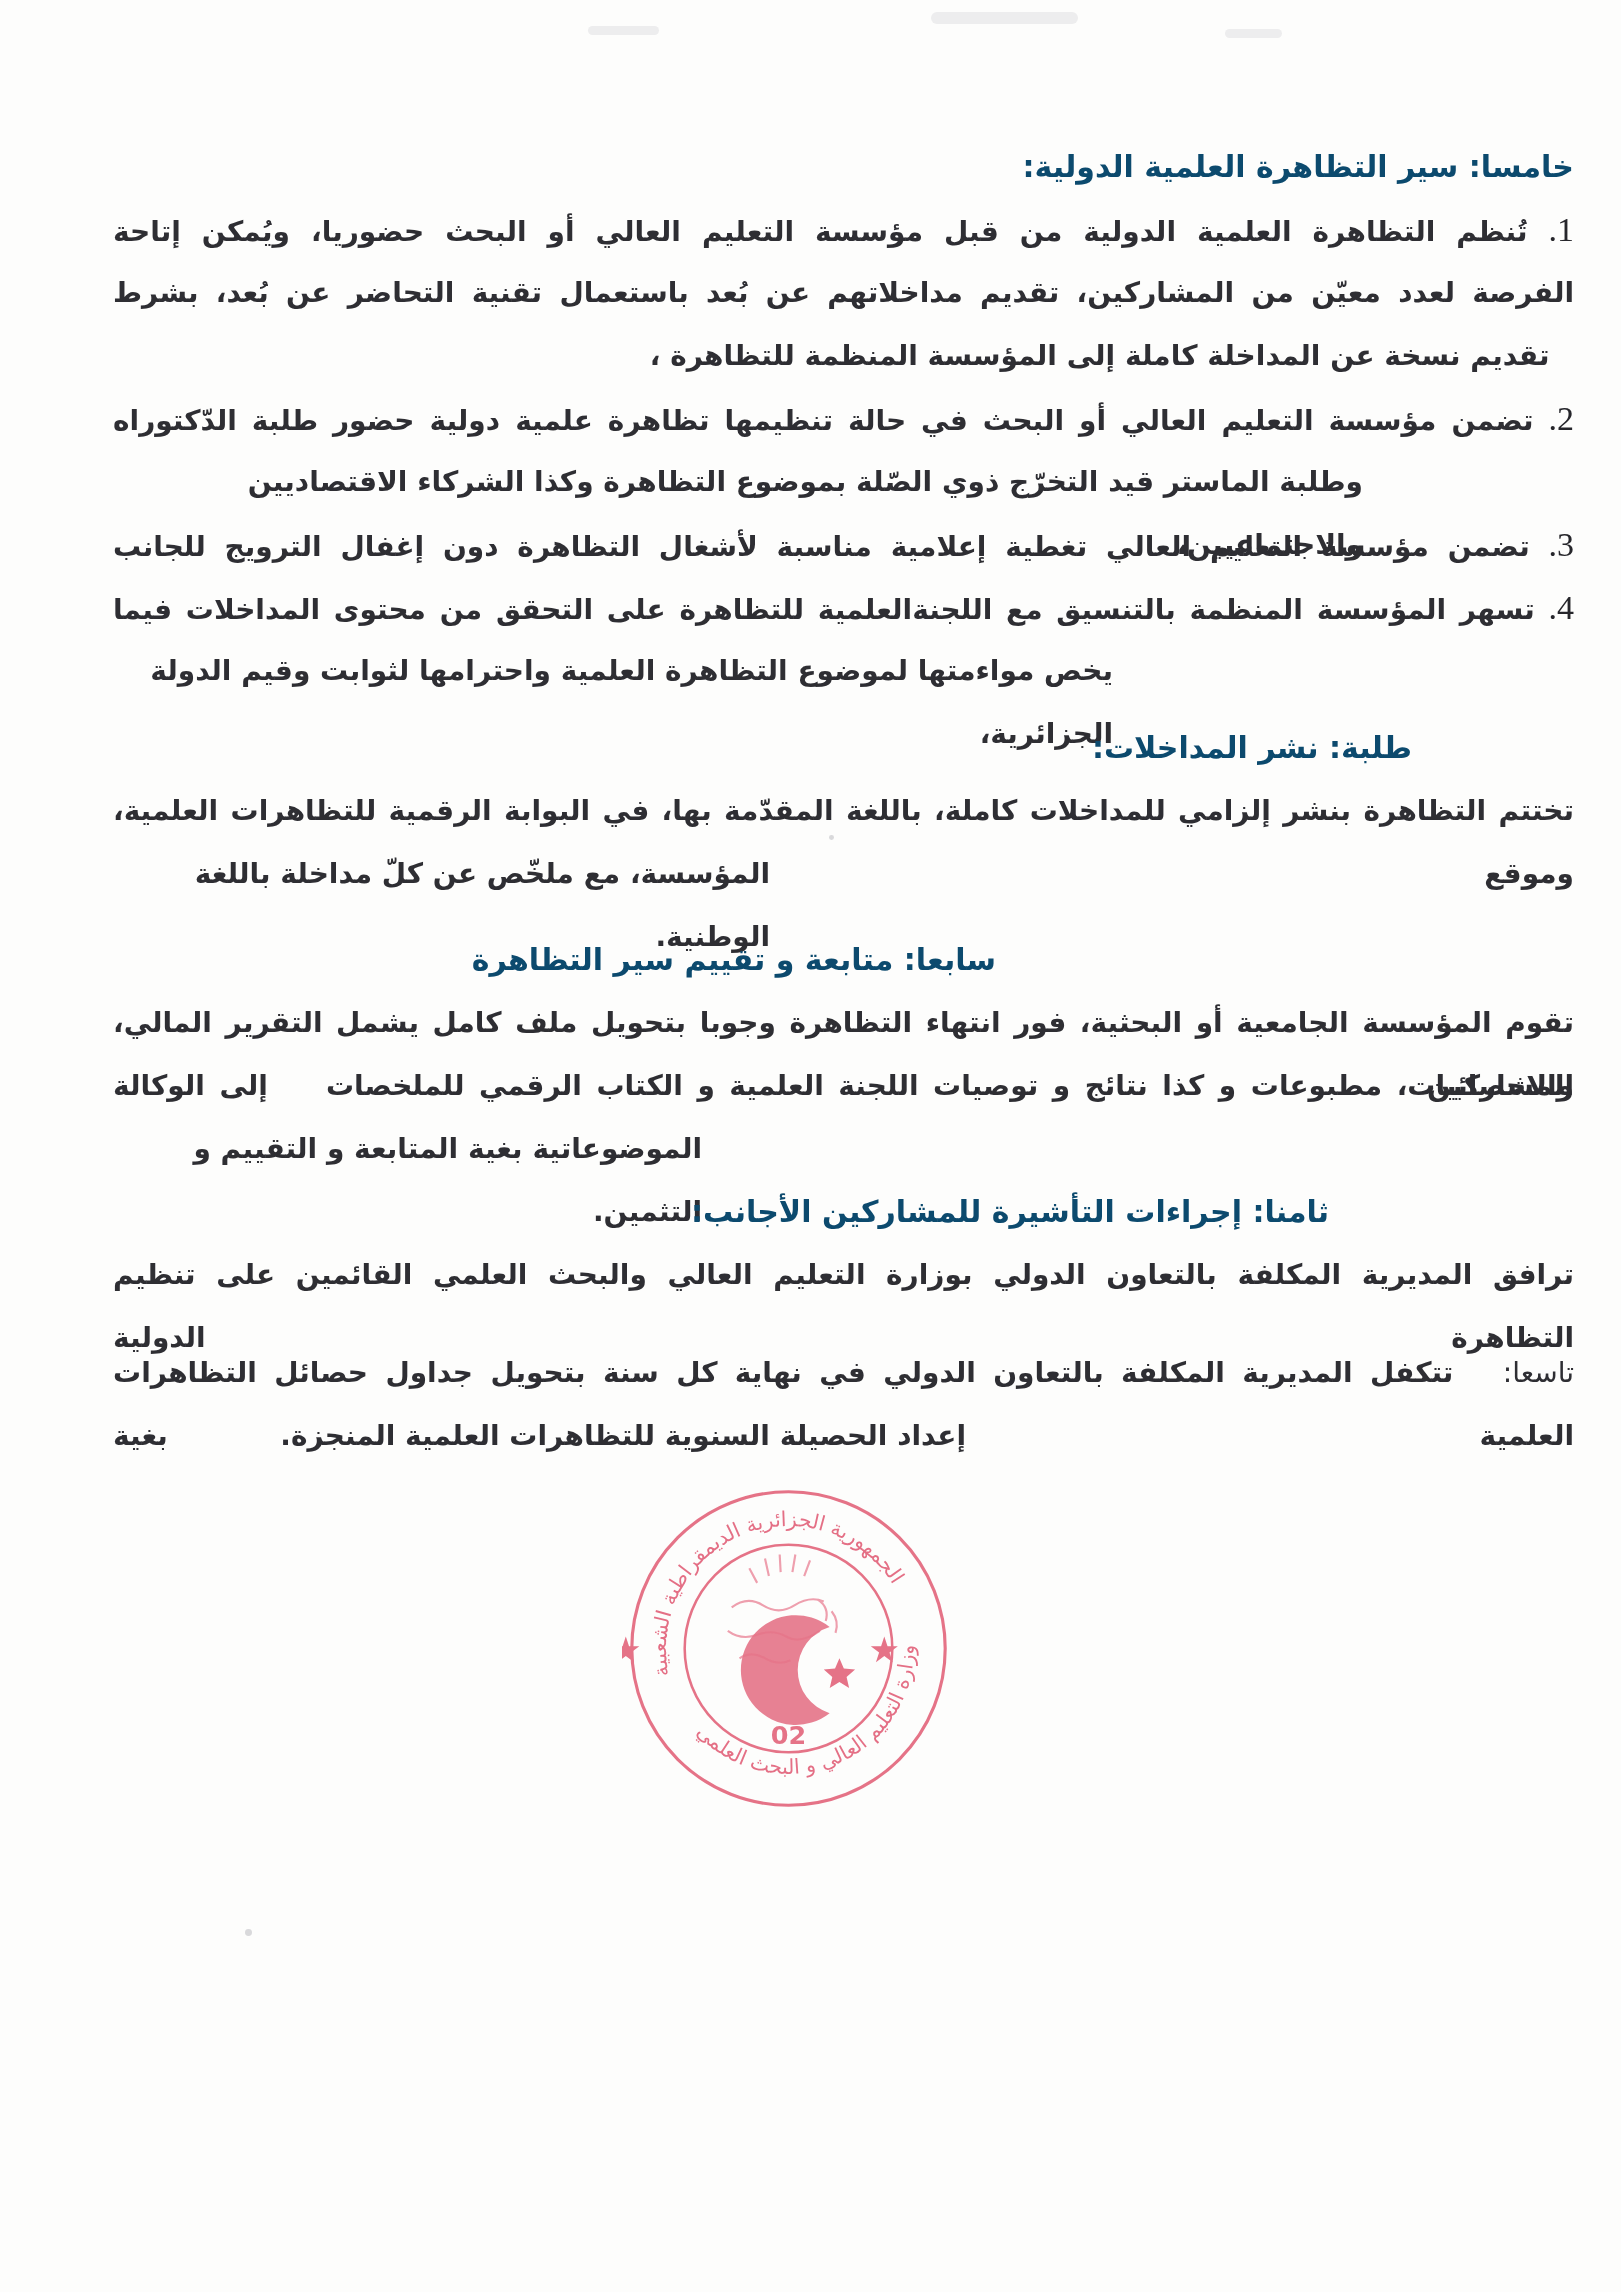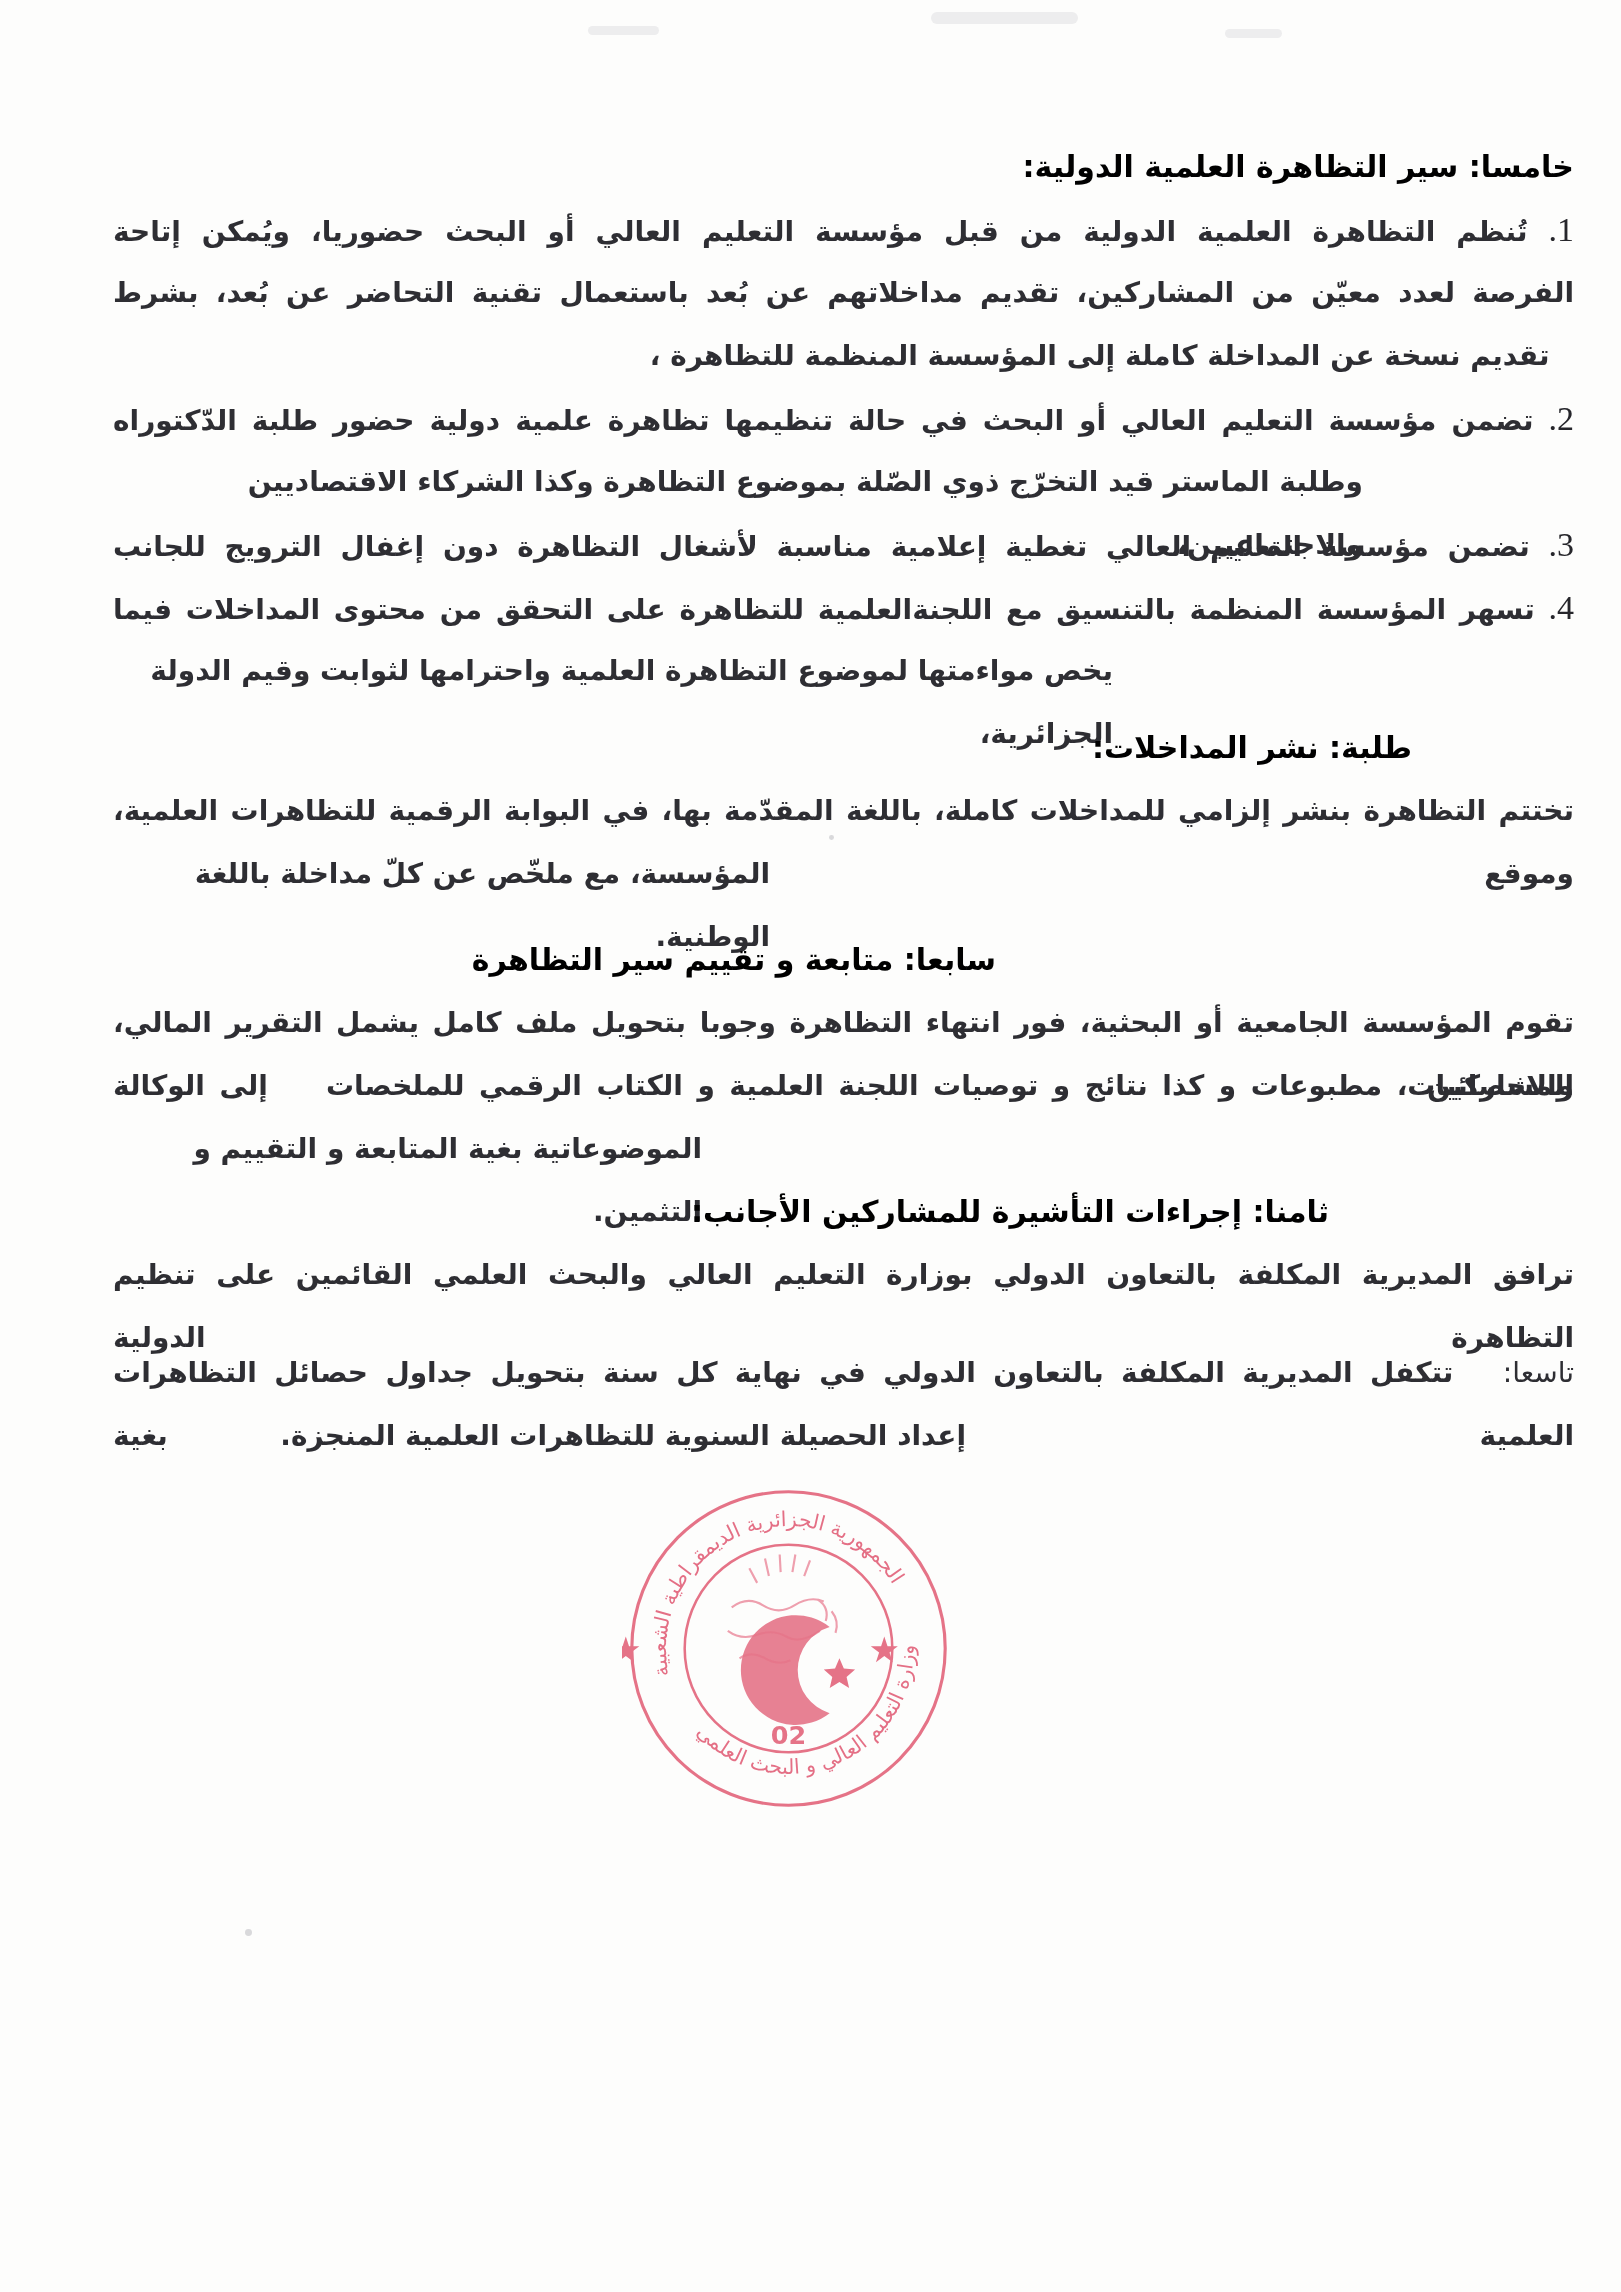--- a/index.html
+++ b/index.html
@@ -23,21 +23,21 @@
     height:63px;
     line-height:63px;
     text-align:justify;
     text-align-last:justify;
     white-space:pre-wrap;
     color:#2e2e33;
   }
   .heading{
     font-size:30px;
     font-weight:bold;
-    color:#000000;
+    color:#0c4a6e;
     height:63px;
     line-height:63px;
     text-align:center;
     text-align-last:right;
   }
   .short{
     text-align:right;
     text-align-last:right;
   }
   .num{

